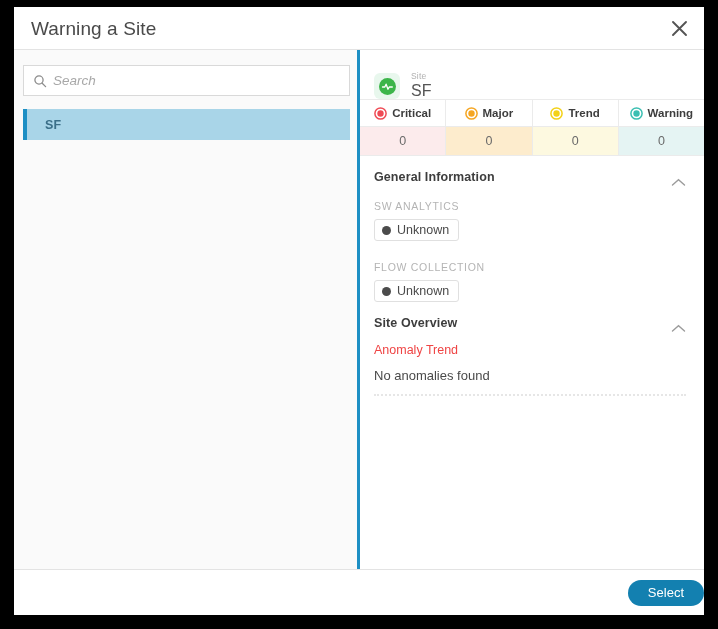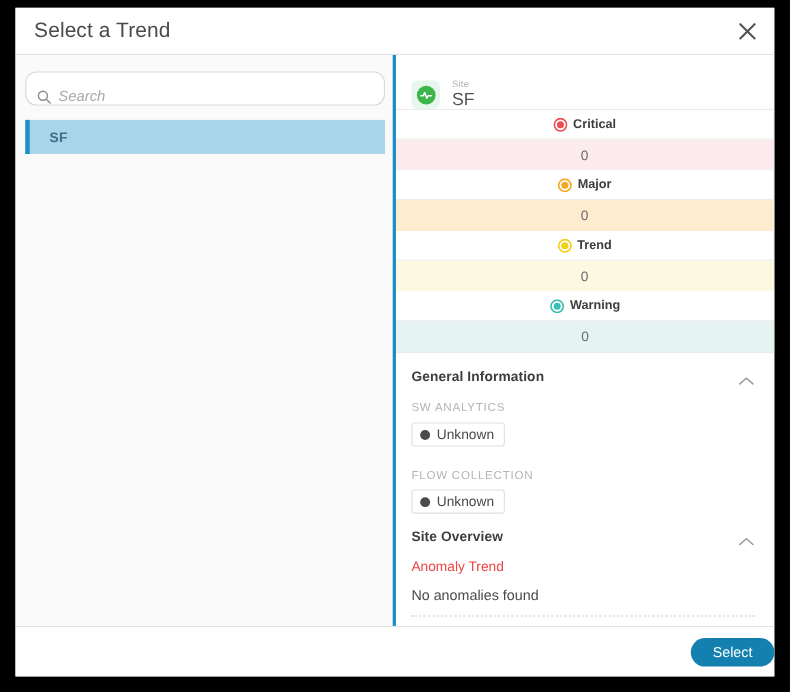--- a/index.html
+++ b/index.html
@@ -61,23 +61,23 @@
     background: #fafafa;
     border-right: 3px solid #1d8fc4;
     position: relative;
   }
   .search-wrap {
     position: absolute;
     left: 9px; top: 15px;
     width: 327px; height: 31px;
     background: #ffffff;
     border: 1px solid #d9d9d9;
-    border-radius: 10px;
-    display: flex;
-    align-items: flex-end;
+    border-radius: 0;
+    display: flex;
+    align-items: center;
     padding-left: 9px;
     cursor: text;
   }
   .search-icon { width: 14px; height: 14px; flex: 0 0 14px; margin-right: 6px; }
   .search-input {
     border: 0; outline: 0; background: transparent;
     font-family: "Liberation Sans", sans-serif;
     font-size: 13.5px;
     font-style: italic;
     color: #555;
@@ -129,21 +129,21 @@
     display: flex; align-items: center; justify-content: center;
   }
   .site-meta { margin-left: 11px; line-height: 1; }
   .site-meta .lbl {
     font-size: 8.5px; color: #b0b0b0; letter-spacing: .2px;
     display: block; margin-bottom: 3px;
   }
   .site-meta .val { font-size: 16px; color: #555; display: block; }
 
   
-  .sev-table { display: flex; border-bottom: 1px solid #ebebeb; flex-direction: column; }
+  .sev-table { display: flex; border-bottom: 1px solid #ebebeb; }
   .sev-col { flex: 1 1 0; border-right: 1px solid #ebebeb; min-width: 0; }
   .sev-col:last-child { border-right: 0; }
   .sev-head {
     height: 27px;
     display: flex; align-items: center; justify-content: center;
     background: #ffffff;
     font-size: 11.5px; font-weight: bold; color: #3d3d3d;
     border-bottom: 1px solid #ebebeb;
     white-space: nowrap;
   }
@@ -212,21 +212,21 @@
     font-family: "Liberation Sans", sans-serif;
     cursor: pointer;
   }
 </style>
 </head>
 <body>
 
 <div id="dialog">
 
   <div class="titlebar">
-    <div class="dialog-title">Select a Trend</div>
+    <div class="dialog-title">Warning a Site</div>
     <div class="close-btn">
       <svg width="19" height="19" viewBox="0 0 19 19" aria-hidden="true">
         <path d="M3 3 L16 16 M16 3 L3 16" stroke="#545454" stroke-width="1.9" fill="none" stroke-linecap="round"></path>
       </svg>
     </div>
   </div>
 
   <div class="body-row">
 
     <div class="left-pane">

